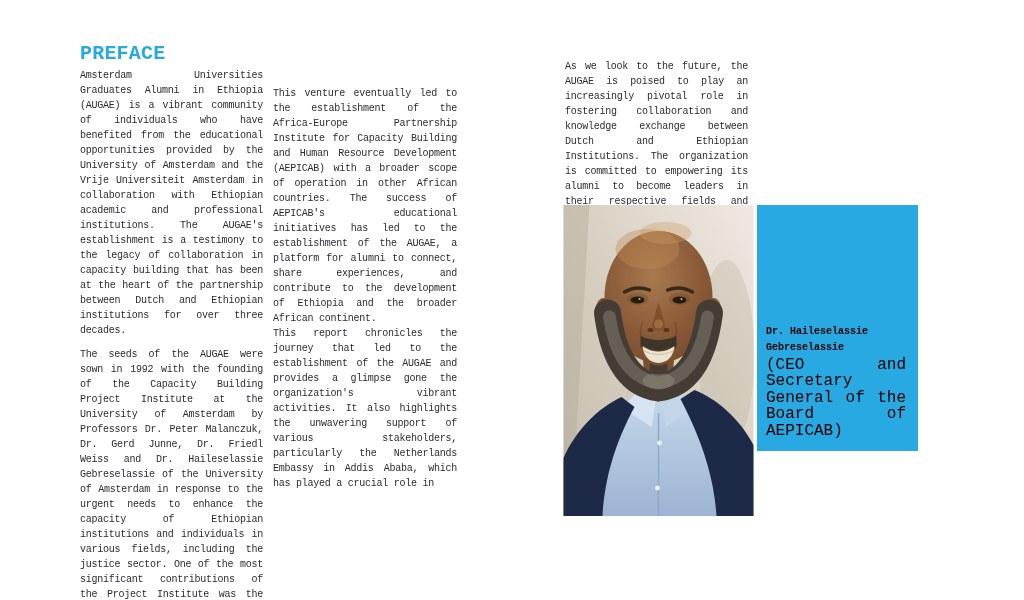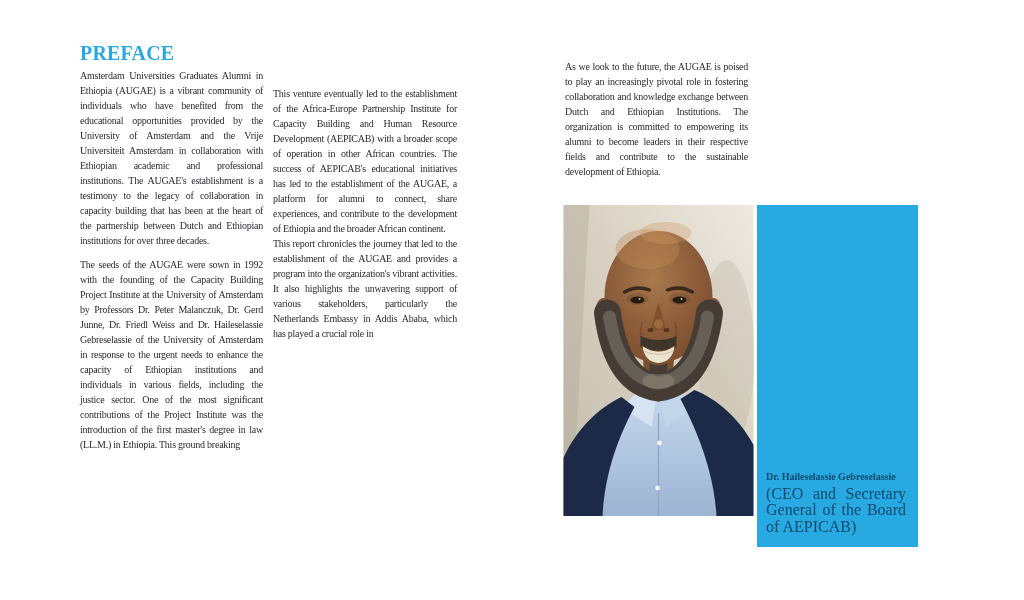--- a/index.html
+++ b/index.html
@@ -1,19 +1,19 @@
 <!DOCTYPE html>
 <html style="--accent: #29a9e1; --ink: #2b2a33;"><head>
 <meta charset="utf-8">
 <style>
   :root { --accent:#29a9e1; --ink:#2b2a33; }
   html,body { margin:0; padding:0; background:#ffffff; }
   .page {
     position:relative; width:1024px; height:600px; background:#ffffff;
-    font-family:Liberation Serif, serif; overflow:hidden;
+    font-family:Liberation Mono, monospace; overflow:hidden;
   }
   .title {
     position:absolute; left:80px; top:42px; margin:0;
     font-size:20px; font-weight:bold; color:var(--accent); letter-spacing:0.2px;
   }
   .col {
     position:absolute; color:var(--ink);
     font-size:10px; line-height:15px; letter-spacing:-0.25px;
     text-align:justify;
   }
@@ -24,43 +24,43 @@
   #col2 { left:273px; top:68px; width:184px; }
   #col3 { left:565px; top:59px; width:183px; }
   #col4 { left:758px; top:59px; width:191px; }
 
   .photo {
     position:absolute; left:563px; top:205px; width:191px; height:311px;
     overflow:hidden;
   }
   .photo svg { display:block; }
   .caption-box {
-    position:absolute; left:757px; top:205px; width:161px; height:342px;
-    background:var(--accent); color:#0c4a6e; box-sizing:border-box;
+    position:absolute; left:757px; top:205px; width:161px; height:246px;
+    background:var(--accent); color:#000000; box-sizing:border-box;
     display:flex; flex-direction:column; justify-content:flex-end;
     padding:0 12px 12px 9px;
   }
   .caption-name { font-weight:bold; font-size:10px; line-height:16.5px; }
   .caption-role { font-size:16px; line-height:16.5px; text-align:justify; }
 </style>
 </head>
 <body>
 
 <div class="page">
 
   <h1 class="title">PREFACE</h1>
 
   <div class="col" id="col1">
     <p>Amsterdam Universities Graduates Alumni in Ethiopia (AUGAE) is a vibrant community of individuals who have benefited from the educational opportunities provided by the University of Amsterdam and the Vrije Universiteit Amsterdam in collaboration with Ethiopian academic and professional institutions. The AUGAE's establishment is a testimony to the legacy of collaboration in capacity building that has been at the heart of the partnership between Dutch and Ethiopian institutions for over three decades.</p>
     <p class="gap-sm">The seeds of the AUGAE were sown in 1992 with the founding of the Capacity Building Project Institute at the University of Amsterdam by Professors Dr. Peter Malanczuk, Dr. Gerd Junne, Dr. Friedl Weiss and Dr. Haileselassie Gebreselassie of the University of Amsterdam in response to the urgent needs to enhance the capacity of Ethiopian institutions and individuals in various fields, including the justice sector. One of the most significant contributions of the Project Institute was the introduction of the first master's degree in law (LL.M.) in Ethiopia. This ground breaking</p>
   </div>
 
   <div class="col" id="col2">
     <p class="gap">This venture eventually led to the establishment of the Africa-Europe Partnership Institute for Capacity Building and Human Resource Development (AEPICAB) with a broader scope of operation in other African countries. The success of AEPICAB's educational initiatives has led to the establishment of the AUGAE, a platform for alumni to connect, share experiences, and contribute to the development of Ethiopia and the broader African continent.</p>
-    <p>This report chronicles the journey that led to the establishment of the AUGAE and provides a program into the organization's vibrant activities. It also highlights the unwavering support of various stakeholders, particularly the Netherlands Embassy in Addis Ababa, which has played a crucial role in</p>
+    <p>This report chronicles the journey that led to the establishment of the AUGAE and provides a glimpse gone the organization's vibrant activities. It also highlights the unwavering support of various stakeholders, particularly the Netherlands Embassy in Addis Ababa, which has played a crucial role in</p>
   </div>
 
   <div class="col" id="col3">
     <p>As we look to the future, the AUGAE is poised to play an increasingly pivotal role in fostering collaboration and knowledge exchange between Dutch and Ethiopian Institutions. The organization is committed to empowering its alumni to become leaders in their respective fields and contribute to the sustainable development of Ethiopia.</p>
   </div>
 
 
   <div class="photo">
     <svg width="191" height="311" viewBox="0 0 190 311" xmlns="http://www.w3.org/2000/svg">
       <defs>

